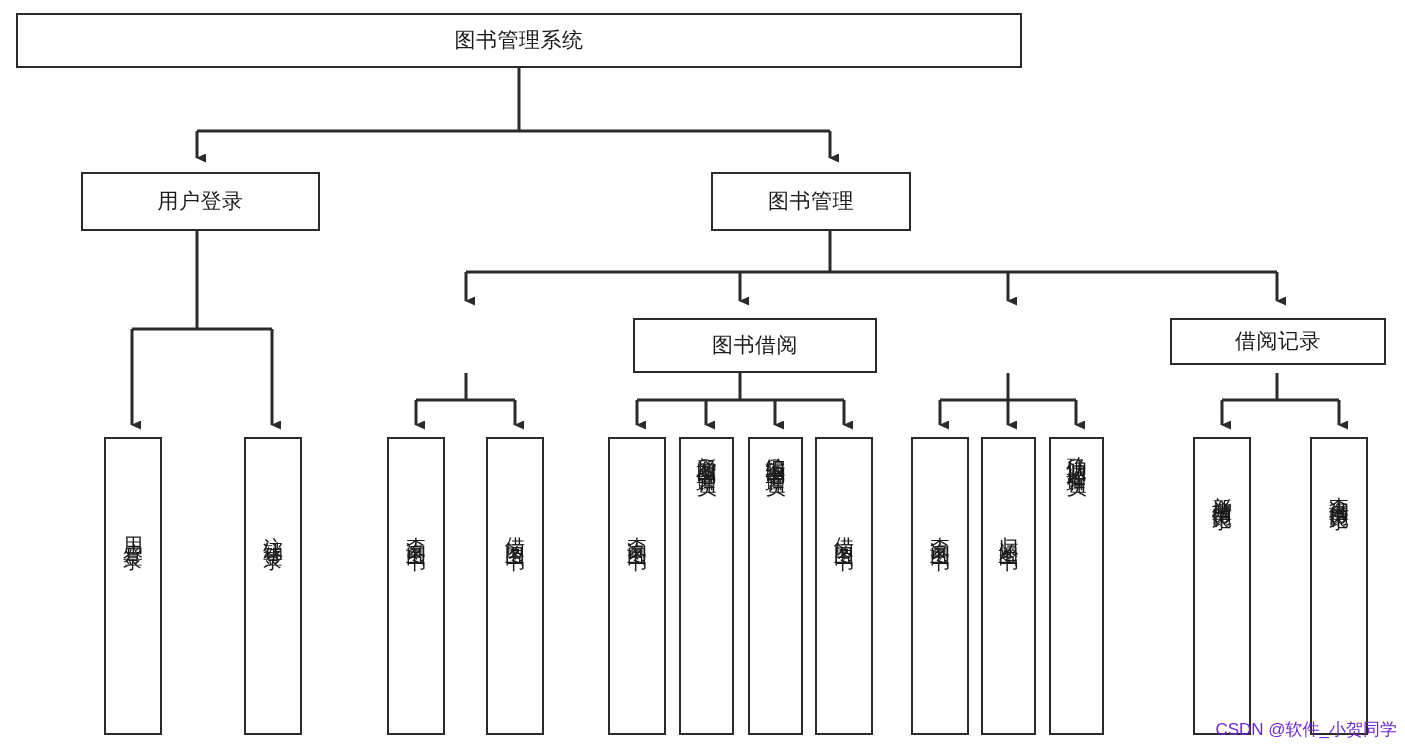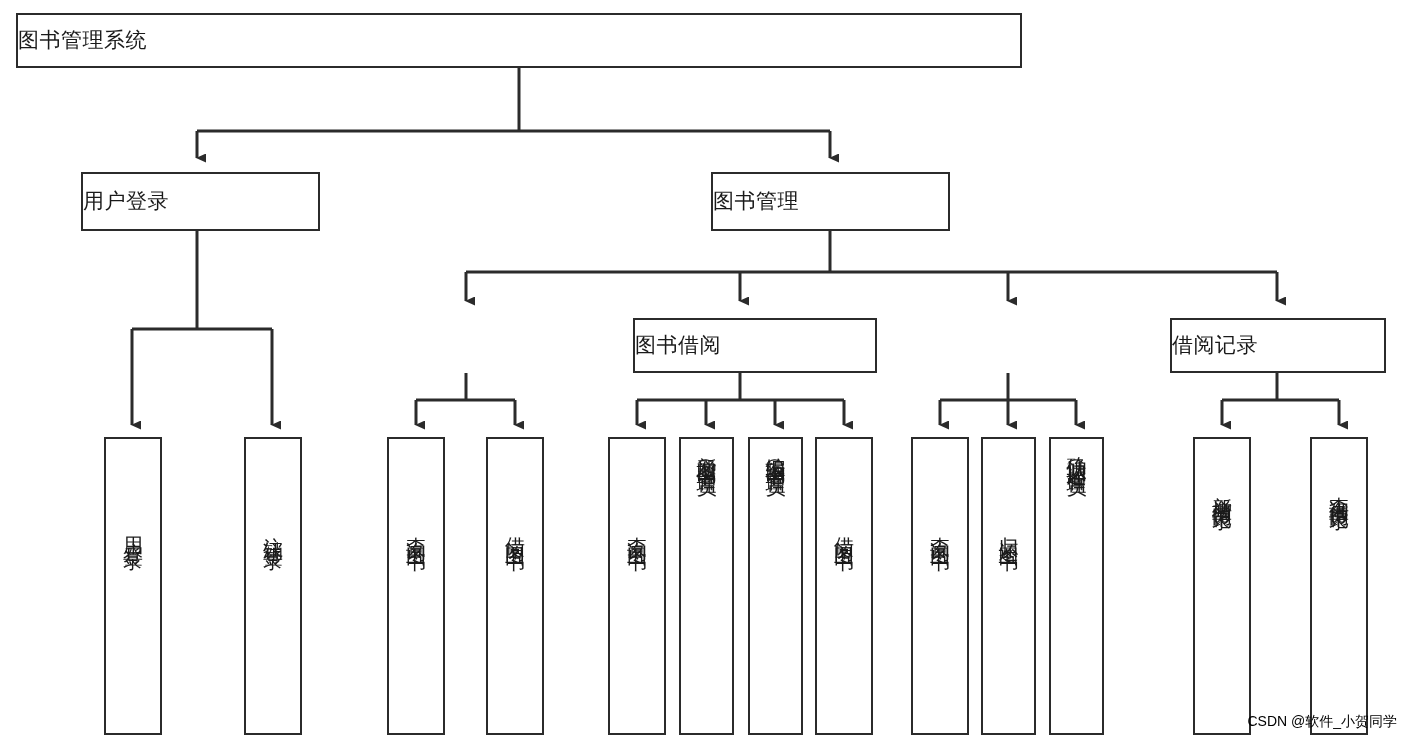--- a/index.html
+++ b/index.html
@@ -26,20 +26,21 @@
     height: 747px;
     pointer-events: none;
   }
   .node {
     position: absolute;
     box-sizing: border-box;
     background: #ffffff;
     border: 2px solid #2b2b2b;
     display: flex;
     align-items: center;
+    justify-content: center;
     z-index: 2;
   }
   .node-label {
     color: #1a1a1a;
     letter-spacing: 0.5px;
     white-space: nowrap;
     line-height: 1.15;
   }
   
   .node.horiz .node-label {
@@ -66,23 +67,23 @@
   
   .node.vert.tall {
     padding-top: 2px;
   }
   .node.vert.tall .node-label {
     letter-spacing: 3px;
   }
   .watermark {
     position: absolute;
     right: 8px;
-    bottom: 16px;
-    font-size: 14px;
-    color: #000000;
+    bottom: 6px;
+    font-size: 17px;
+    color: #6d28d9;
     z-index: 5;
     white-space: nowrap;
     font-family: "Liberation Sans", "DejaVu Sans", sans-serif;
   }
 </style>
 </head>
 <body>
 
 <div id="diagram-root">
 
@@ -139,31 +140,31 @@
   </svg>
 
   <div class="node root horiz" style="left:16px; top:13px; width:1006px; height:55px;">
     <span class="node-label">图书管理系统</span>
   </div>
 
   <div class="node horiz" style="left:81px; top:172px; width:239px; height:59px;">
     <span class="node-label">用户登录</span>
   </div>
 
-  <div class="node horiz" style="left:711px; top:172px; width:239px; height:59px;">
+  <div class="node horiz" style="left:711px; top:172px; width:200px; height:59px;">
     <span class="node-label">图书管理</span>
   </div>
 
 
   <div class="node horiz" style="left:633px; top:318px; width:244px; height:55px;">
     <span class="node-label">图书借阅</span>
   </div>
 
 
-  <div class="node horiz" style="left:1170px; top:318px; width:216px; height:55px;">
+  <div class="node horiz" style="left:1170px; top:318px; width:216px; height:47px;">
     <span class="node-label">借阅记录</span>
   </div>
 
   <div class="node vert" style="left:104px; top:437px; width:58px; height:298px; padding-top:82px;">
     <span class="node-label">用户登录</span>
   </div>
 
   <div class="node vert" style="left:244px; top:437px; width:58px; height:298px; padding-top:82px;">
     <span class="node-label">注销登录</span>
   </div>

